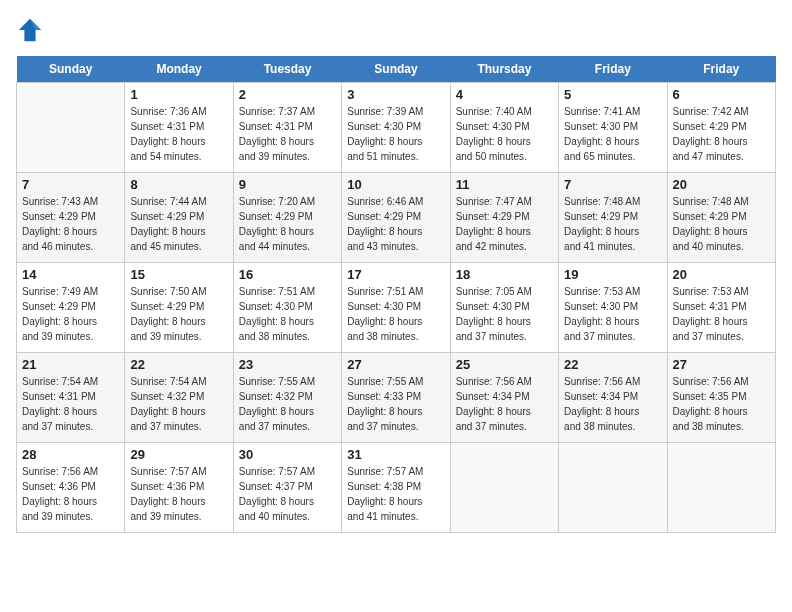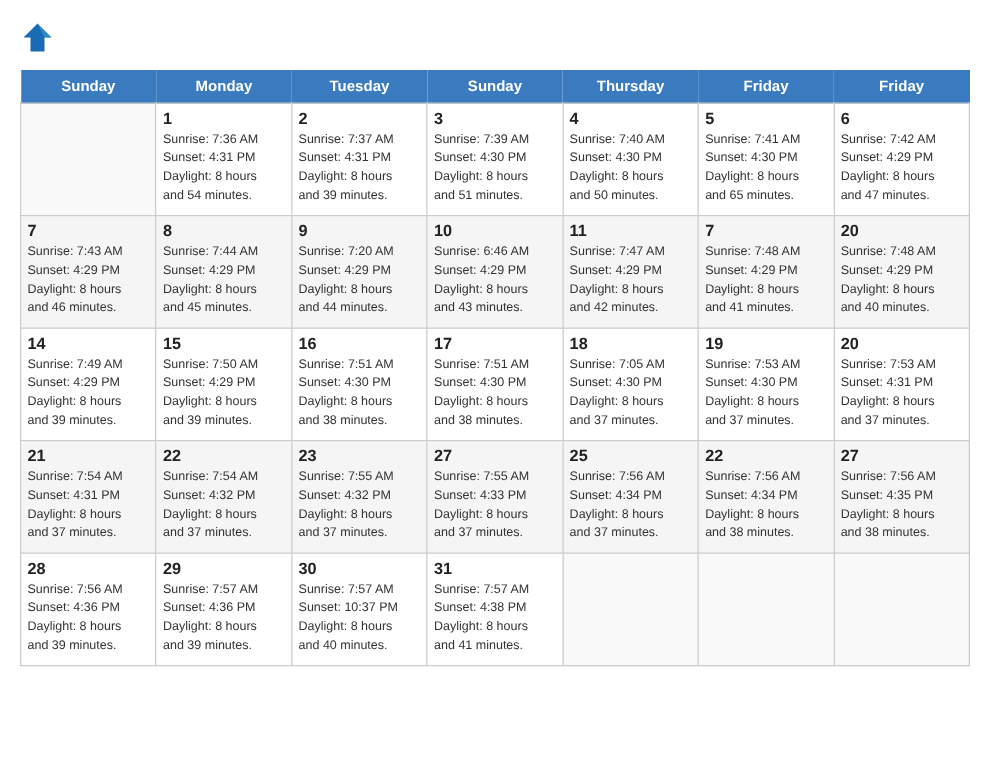--- a/index.html
+++ b/index.html
@@ -385,21 +385,21 @@
             <div>Sunrise: 7:57 AM</div>
             <div>Sunset: 4:36 PM</div>
             <div>Daylight: 8 hours</div>
             <div>and 39 minutes.</div>
           </div>
         </td>
         <td>
           <span class="day-number">30</span>
           <div class="day-info">
             <div>Sunrise: 7:57 AM</div>
-            <div>Sunset: 10:37 PM</div>
+            <div>Sunset: 4:37 PM</div>
             <div>Daylight: 8 hours</div>
             <div>and 40 minutes.</div>
           </div>
         </td>
         <td>
           <span class="day-number">31</span>
           <div class="day-info">
             <div>Sunrise: 7:57 AM</div>
             <div>Sunset: 4:38 PM</div>
             <div>Daylight: 8 hours</div>

